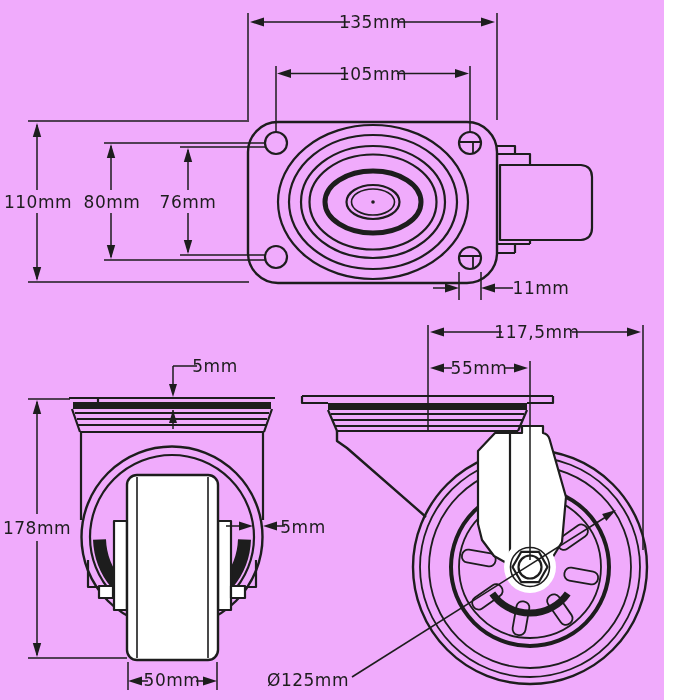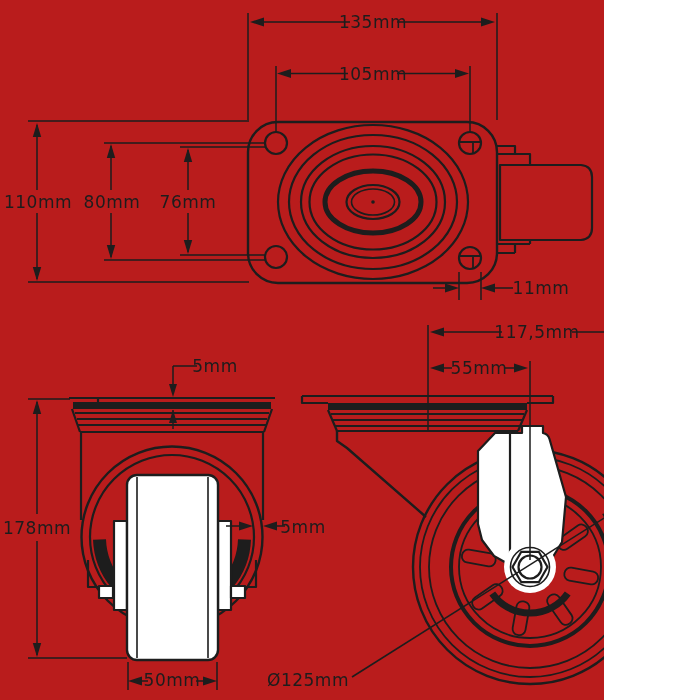--- a/index.html
+++ b/index.html
@@ -1,16 +1,16 @@
 <!DOCTYPE html>
 <html><head>
 <meta charset="utf-8">
 <style>
   html,body{margin:0;padding:0;background:#ffffff;}
-  .canvas{position:relative;width:604px;height:700px;background:#b91c1c;overflow:hidden;}
+  .canvas{position:relative;width:664px;height:700px;background:#f0abfc;overflow:hidden;}
   svg{display:block;}
   .lines{stroke-linejoin:round;stroke-linecap:butt;}
   .d{stroke-width:1.5;}        
   .t16{stroke-width:1.6;}
   .t18{stroke-width:1.8;}
   .m{stroke-width:2.2;}
   .m24{stroke-width:2.4;}
   .b4{stroke-width:4;}
   .b5{stroke-width:5;}
   .b7{stroke-width:7;}

